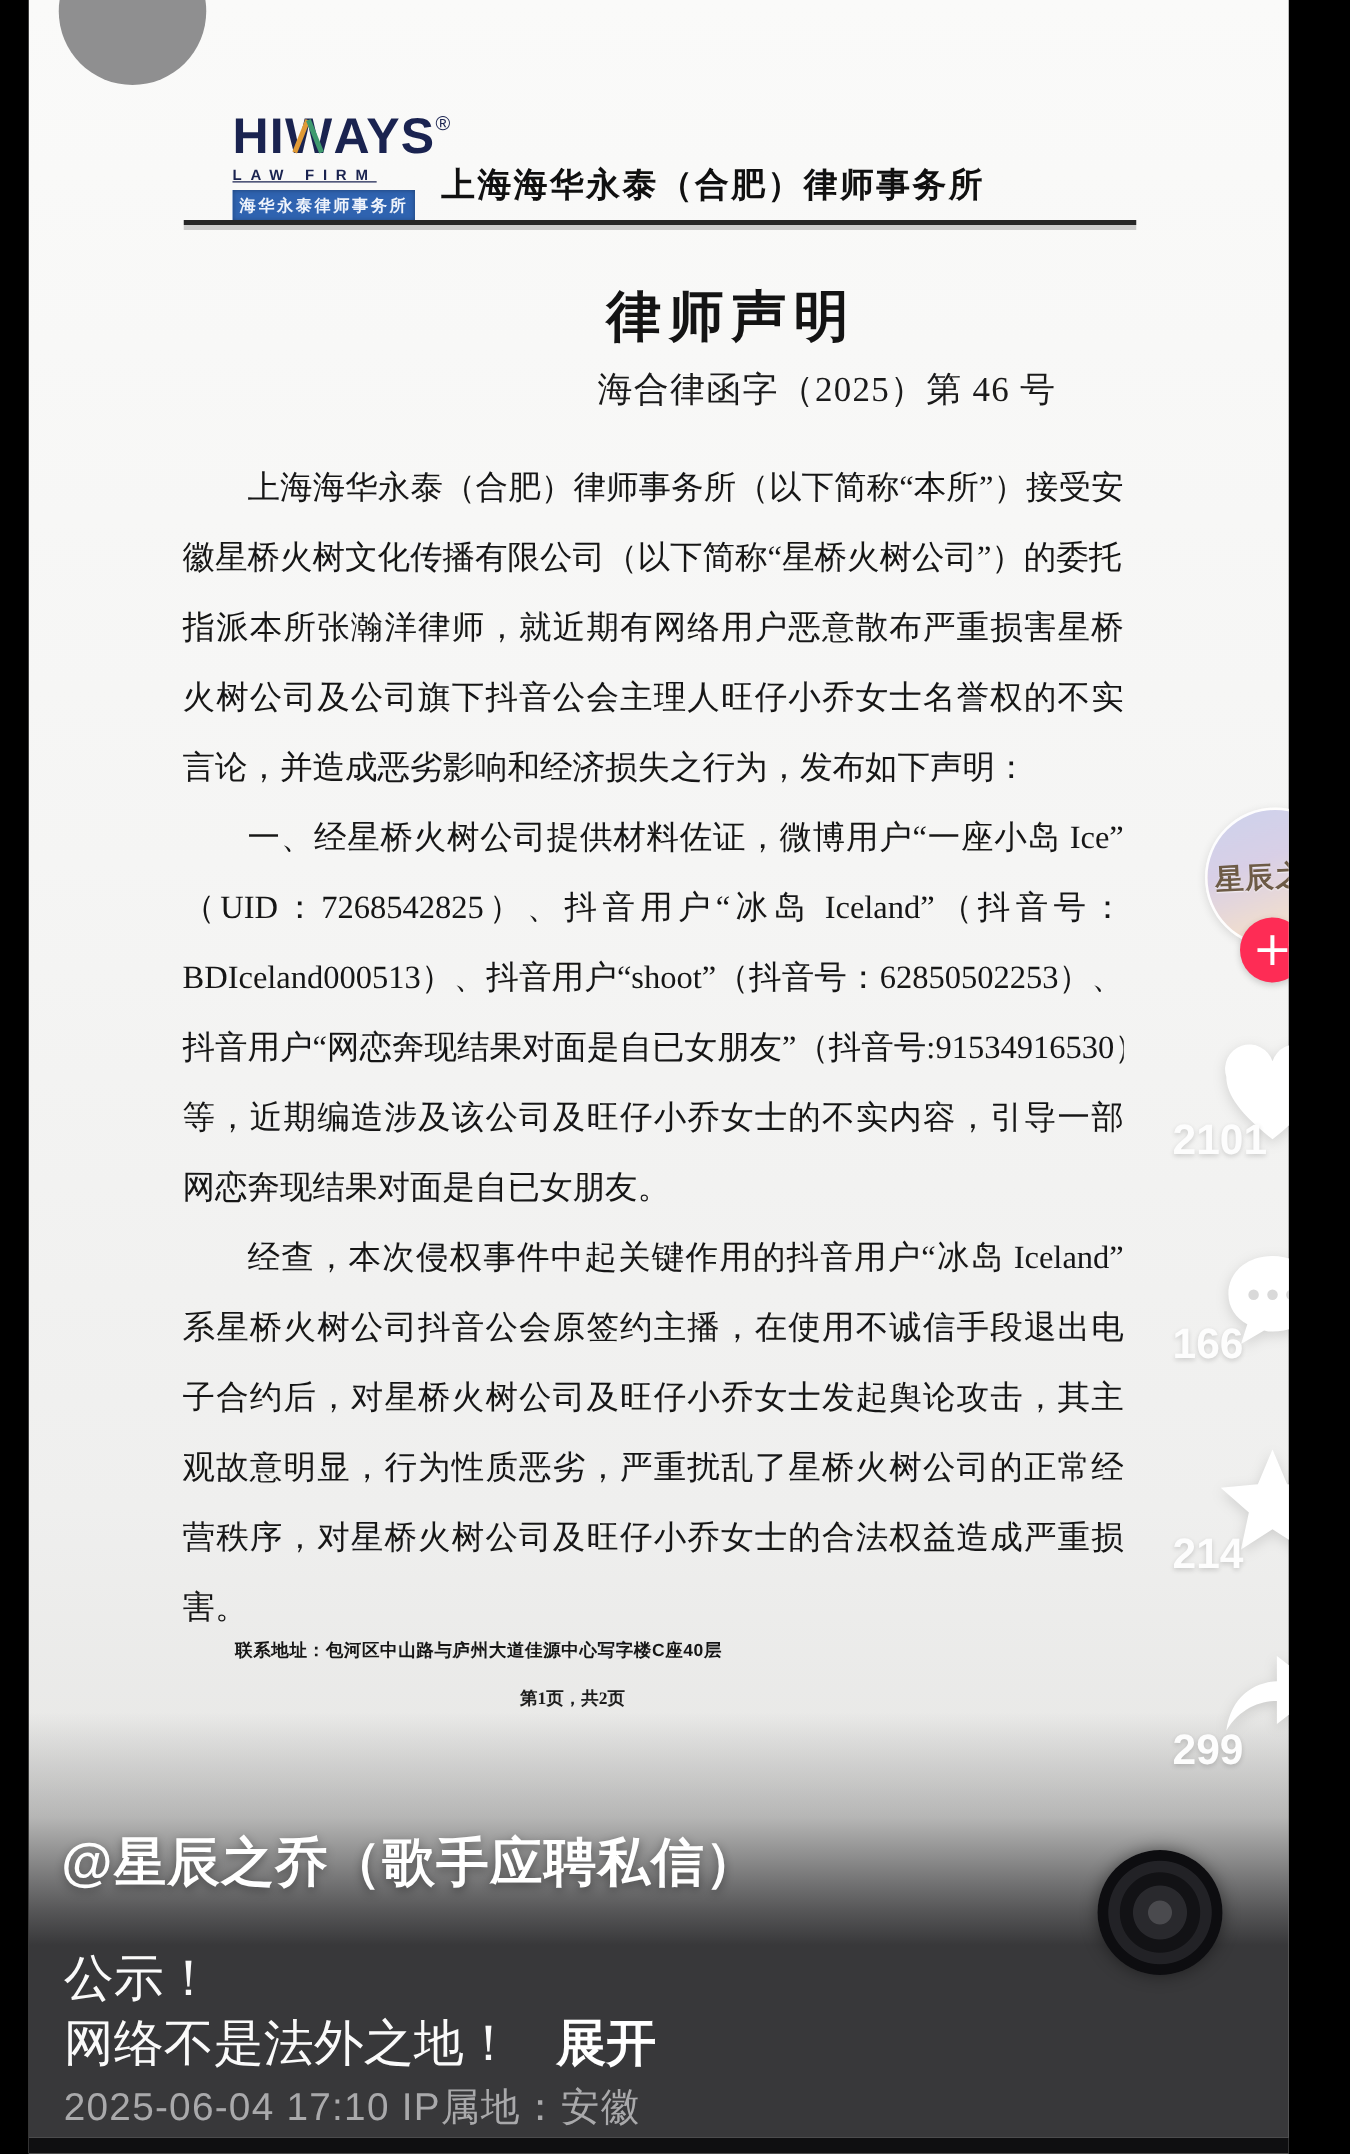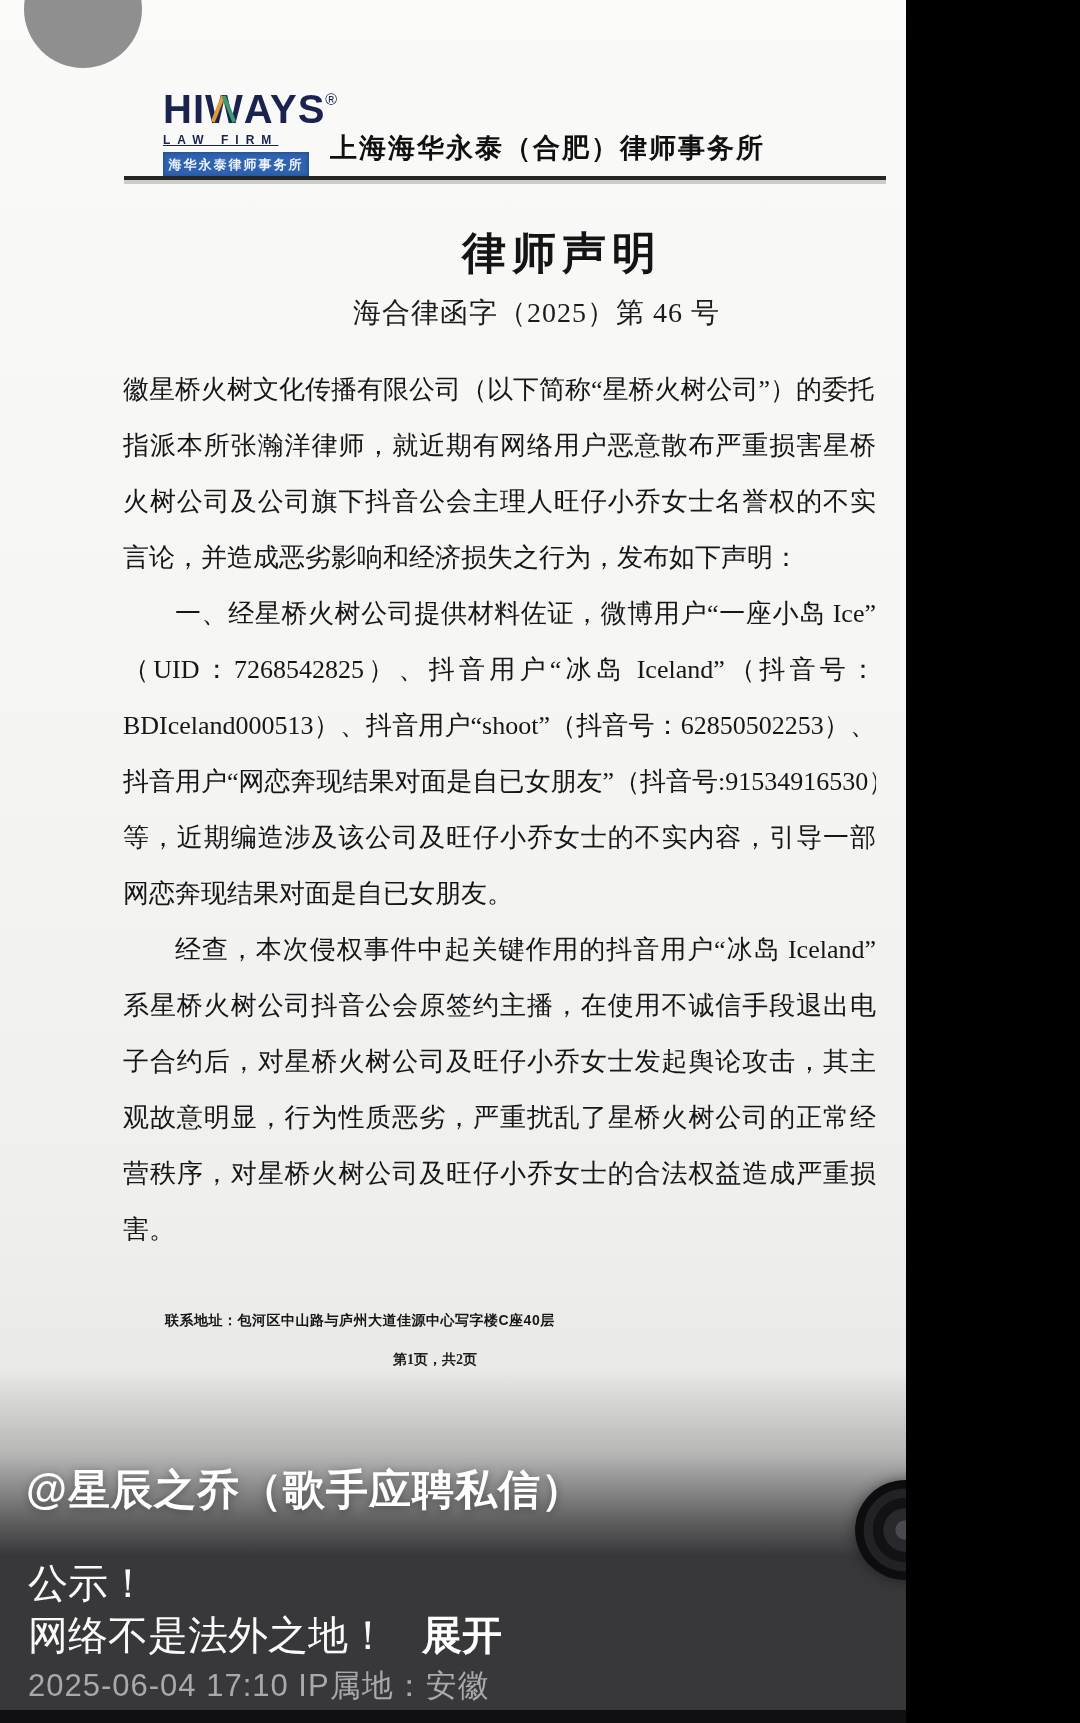--- a/index.html
+++ b/index.html
@@ -1,19 +1,20 @@
 <!DOCTYPE html>
 <html><head>
 <meta charset="utf-8">
 <style>
   html,body{margin:0;padding:0;background:#000;}
   .stage{
-    position:relative;width:906px;height:1723px;overflow:hidden;
+    position:relative;width:1008px;height:1723px;overflow:hidden;
     background:linear-gradient(180deg,#fafaf9 0%,#f5f5f4 40%,#efefee 70%,#e2e2e0 92%,#d9d9d7 100%);
     font-family:"Liberation Sans","DejaVu Sans",sans-serif;
+    margin-left:23px;
   }
   
   .doc{position:absolute;inset:0;}
   .logo-block{position:absolute;left:163px;top:80px;}
   .logo-brand{font:700 40px/40px "Liberation Sans","DejaVu Sans",sans-serif;color:#1a2350;letter-spacing:1px;}
   .logo-brand .reg{font-size:16px;vertical-align:18px;font-weight:400;}
   .w-mark{position:relative;display:inline-block;}
   .w-mark::before{content:"";position:absolute;left:11px;top:6px;width:4px;height:28px;background:#e09a36;transform:rotate(22deg);}
   .w-mark::after{content:"";position:absolute;left:22px;top:6px;width:4px;height:28px;background:#3f9a6e;transform:rotate(-22deg);}
   .logo-tagline{margin-top:4px;font:700 12px/14px "Liberation Sans","DejaVu Sans",sans-serif;color:#1a2350;letter-spacing:7px;text-decoration:underline;}
@@ -84,20 +85,21 @@
       <div class="logo-banner">海华永泰律师事务所</div>
     </div>
 
     <div class="firm-name">上海海华永泰（合肥）律师事务所</div>
     <div class="header-rule"></div>
 
     <div class="doc-title">律师声明</div>
     <div class="doc-no">海合律函字（2025）第 46 号</div>
 
     <div class="doc-body" id="doc-body">
+        <div class="doc-line indent">上海海华永泰（合肥）律师事务所（以下简称“本所”）接受安</div>
         <div class="doc-line">徽星桥火树文化传播有限公司（以下简称“星桥火树公司”）的委托，</div>
         <div class="doc-line">指派本所张瀚洋律师，就近期有网络用户恶意散布严重损害星桥</div>
         <div class="doc-line">火树公司及公司旗下抖音公会主理人旺仔小乔女士名誉权的不实</div>
         <div class="doc-line end">言论，并造成恶劣影响和经济损失之行为，发布如下声明：</div>
         <div class="doc-line indent">一、经星桥火树公司提供材料佐证，微博用户“一座小岛 Ice”</div>
         <div class="doc-line">（UID：7268542825）、抖音用户“冰岛 Iceland”（抖音号：</div>
         <div class="doc-line">BDIceland000513）、抖音用户“shoot”（抖音号：62850502253）、</div>
         <div class="doc-line">抖音用户“网恋奔现结果对面是自已女朋友”（抖音号:91534916530）</div>
         <div class="doc-line">等，近期编造涉及该公司及旺仔小乔女士的不实内容，引导一部</div>
         <div class="doc-line end">网恋奔现结果对面是自已女朋友。</div>

